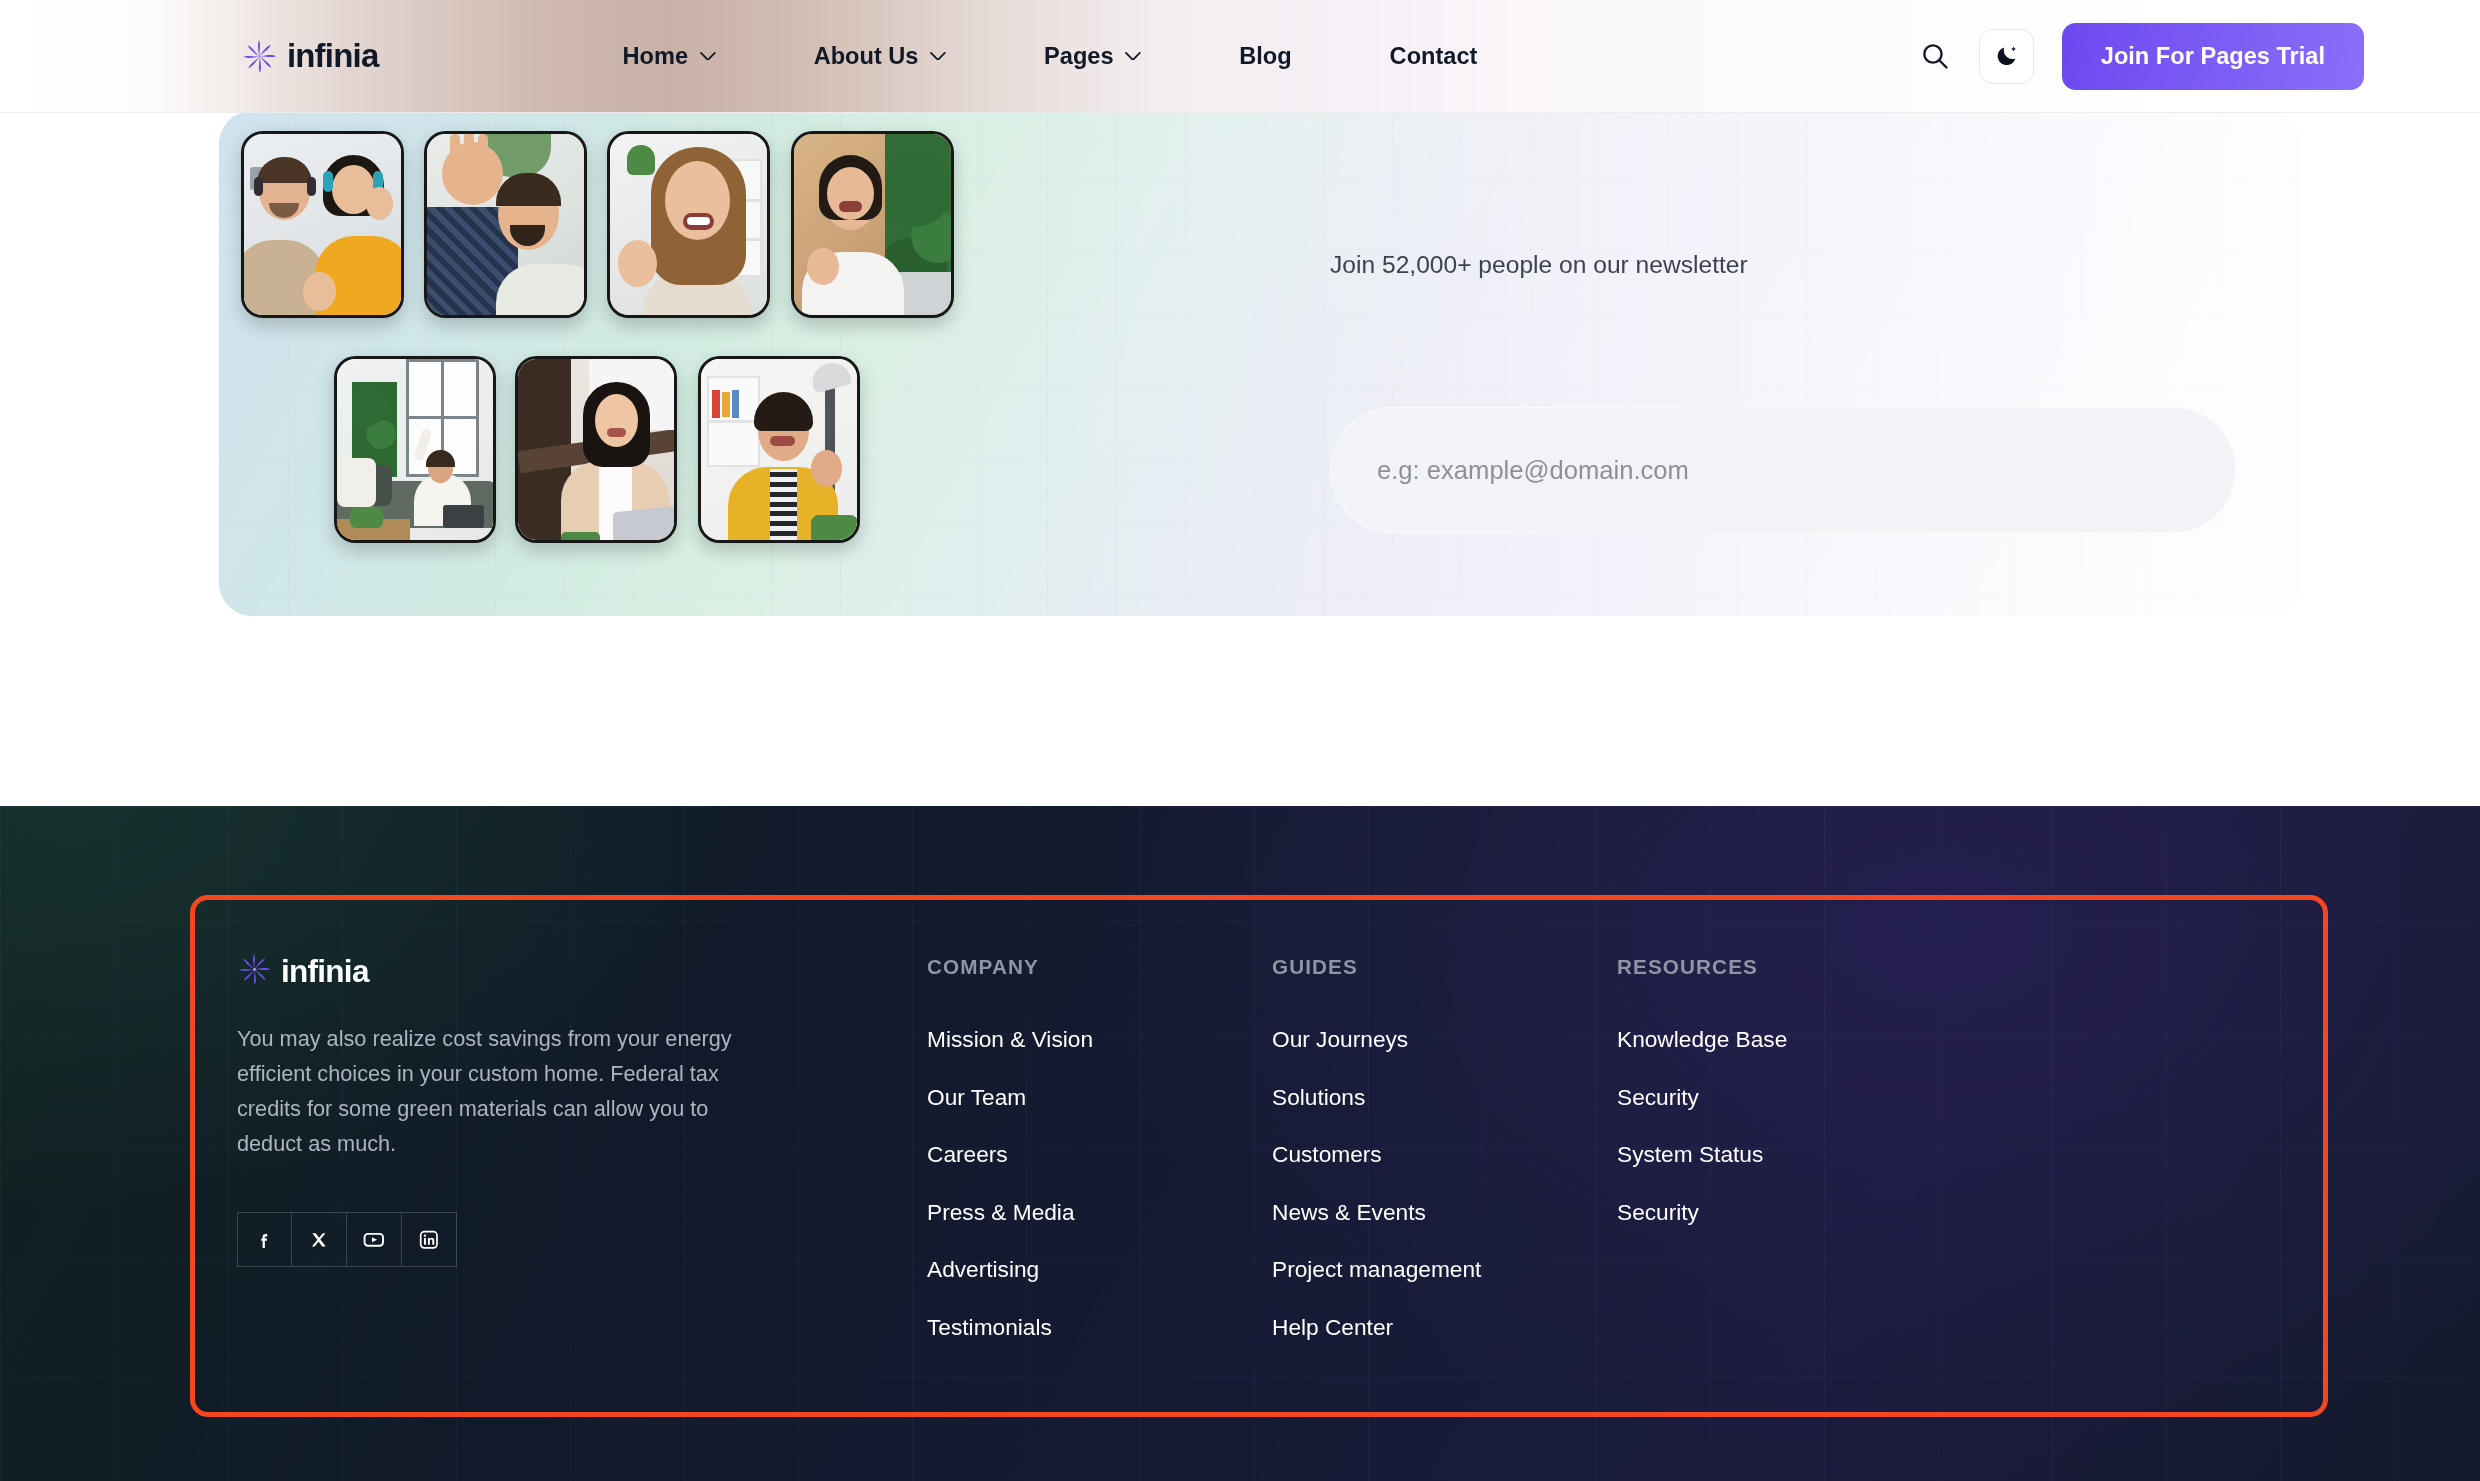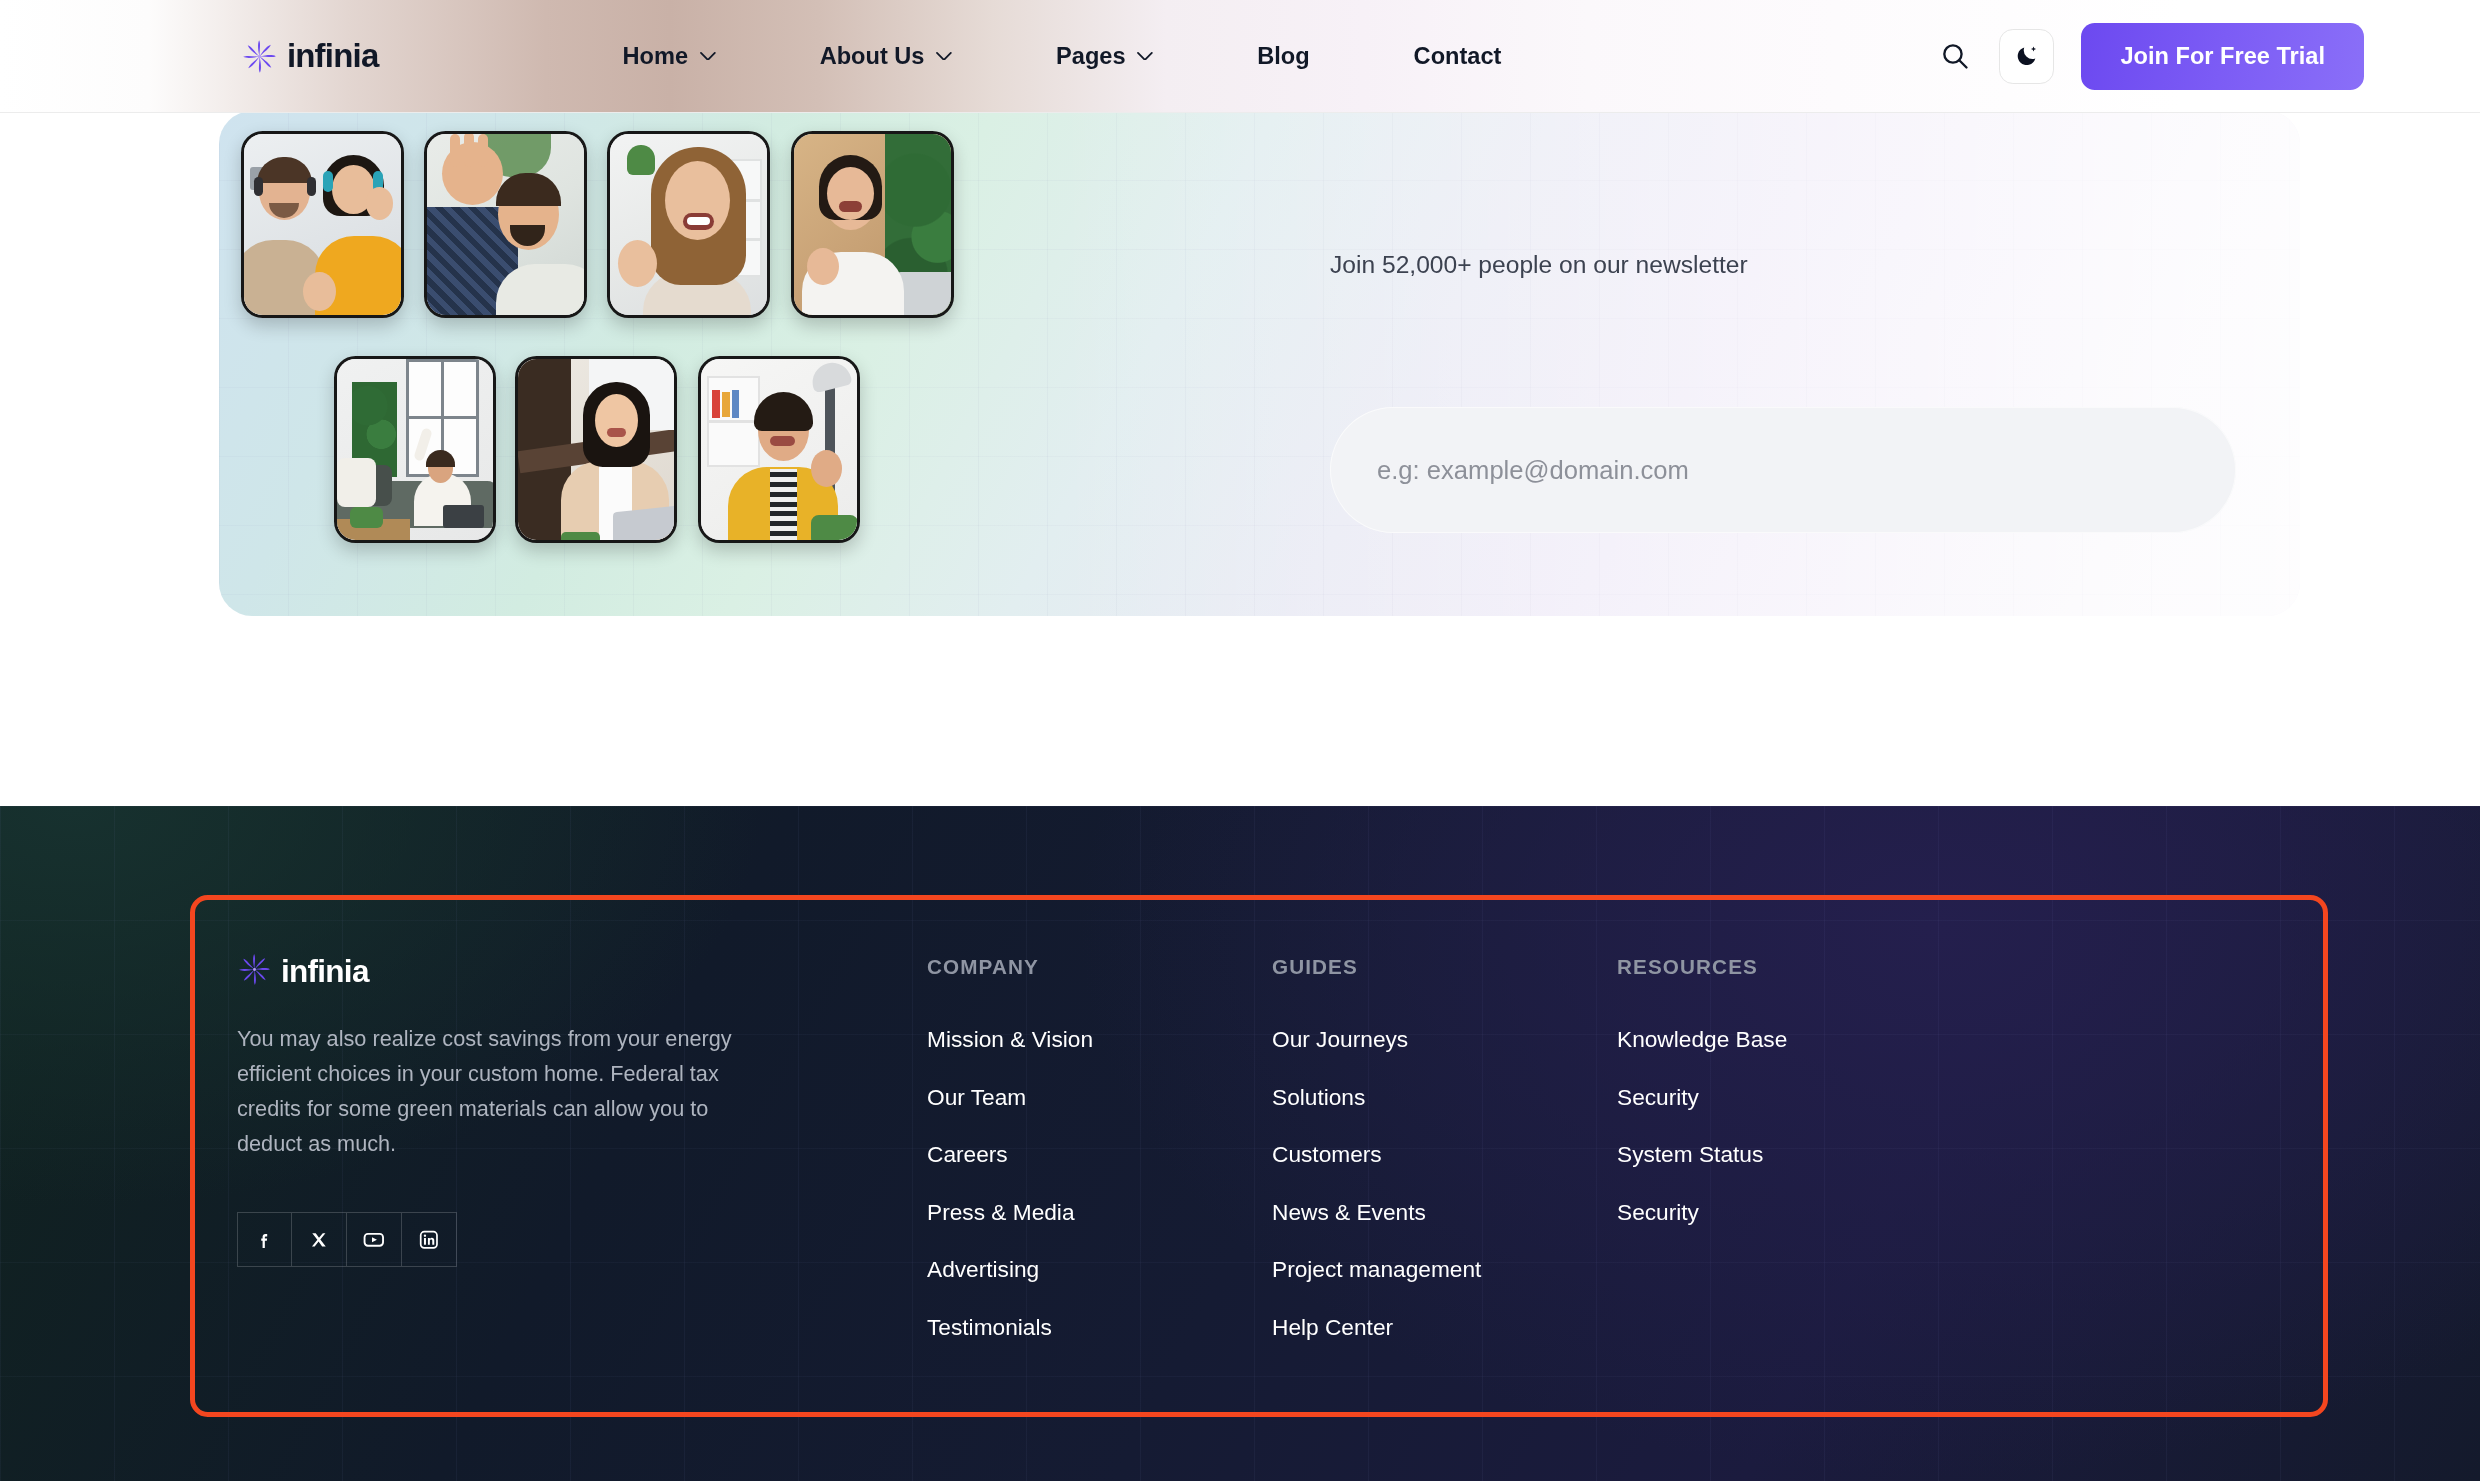--- a/index.html
+++ b/index.html
@@ -31,21 +31,21 @@
         #ffffff 88%,
         #ffffff 100%);
     border-bottom: 1px solid #ececec;
     display: flex; align-items: center;
     z-index: 50;
   }
   .logo-wrap { display: flex; align-items: center; gap: 8.9px; margin-left: 241px; }
   .logo-mark { width: 37px; height: 37px; display: block; }
   .logo-text { font-size: 33px; font-weight: 700; color: #111827; letter-spacing: -0.8px; }
 
-  .nav { display: flex; align-items: center; gap: 10px; margin-left: 197px; }
+  .nav { display: flex; align-items: center; gap: 4px; margin-left: 197px; }
   .nav-item {
     display: flex; align-items: center; gap: 11.8px;
     font-size: 23.6px; font-weight: 700; color: #111827;
     padding: 0 47px; cursor: pointer; white-space: nowrap;
   }
   .chev { display: inline-block; width: 15.8px; height: 8.9px; }
   .chev svg { display: block; }
 
   .header-right {
     margin-left: auto; margin-right: 116px;
@@ -273,21 +273,21 @@
           <circle cx="10.5" cy="10.5" r="7" fill="none" stroke="#111827" stroke-width="1.9"></circle>
           <line x1="15.6" y1="15.6" x2="21.5" y2="21.5" stroke="#111827" stroke-width="1.9" stroke-linecap="round"></line>
         </svg>
       </div>
       <div class="theme-toggle">
         <svg viewBox="0 0 24 24" width="25.6" height="25.6" aria-hidden="true">
           <path d="M20 14.5A8.2 8.2 0 0 1 9.6 4.2 8.4 8.4 0 1 0 20 14.5Z" fill="#0b1020"></path>
           <path d="M18.3 3.2l.7 1.7 1.7.7-1.7.7-.7 1.7-.7-1.7-1.7-.7 1.7-.7z" fill="#0b1020"></path>
         </svg>
       </div>
-      <button class="cta-btn">Join For Free Trial</button>
+      <button class="cta-btn">Join For Pages Trial</button>
     </div>
   </div>
 
   <section class="newsletter">
     <div class="news-grid"></div>
     <div class="news-fade"></div>
 
     <div class="photo-deck">
 
       <div class="pcard row1" style="left:0px;width:163px;height:187px;">

